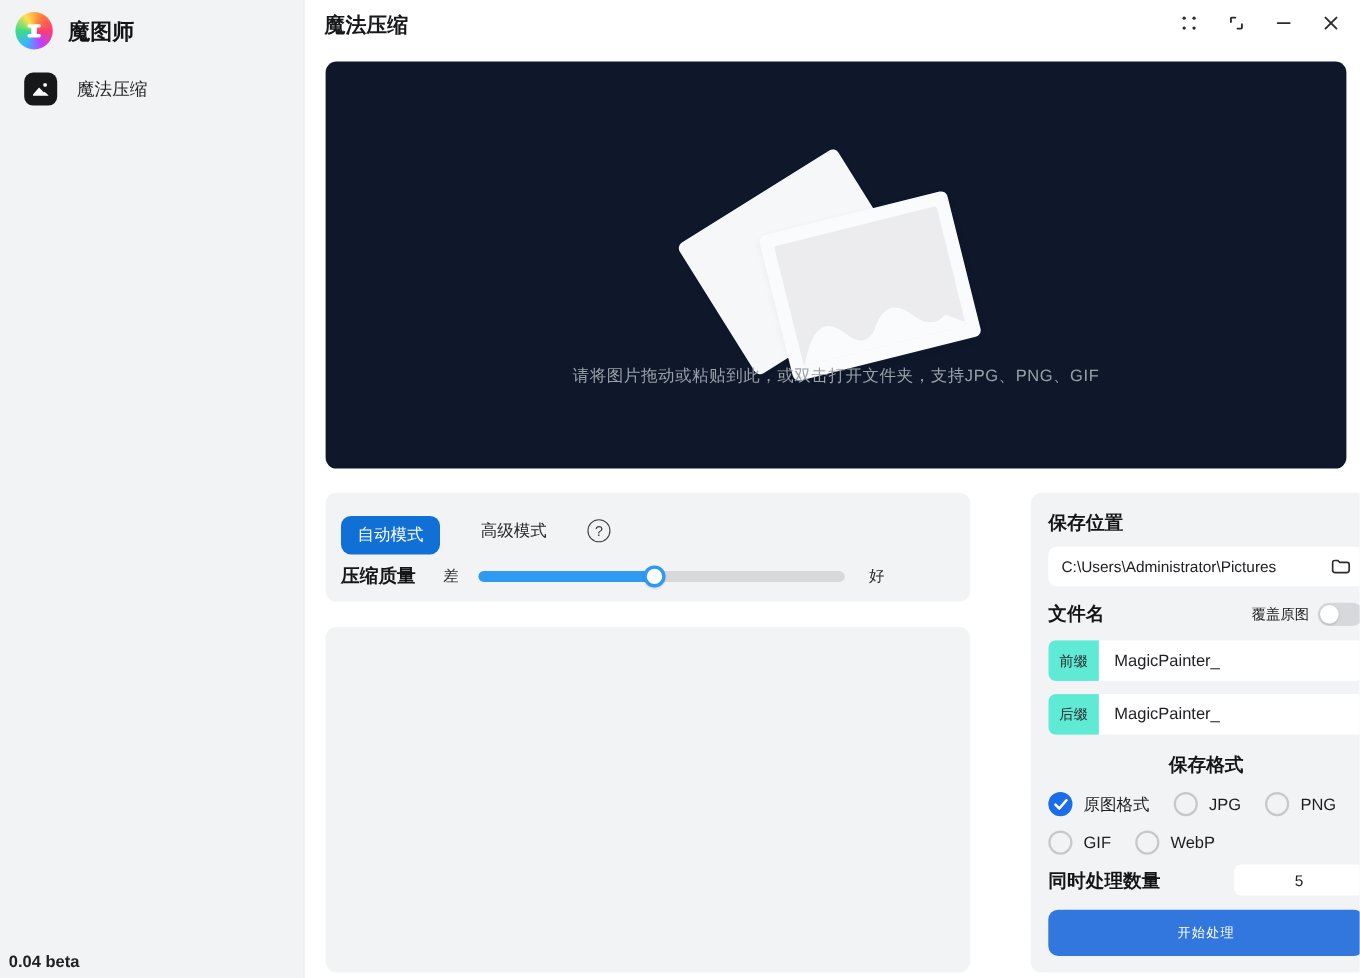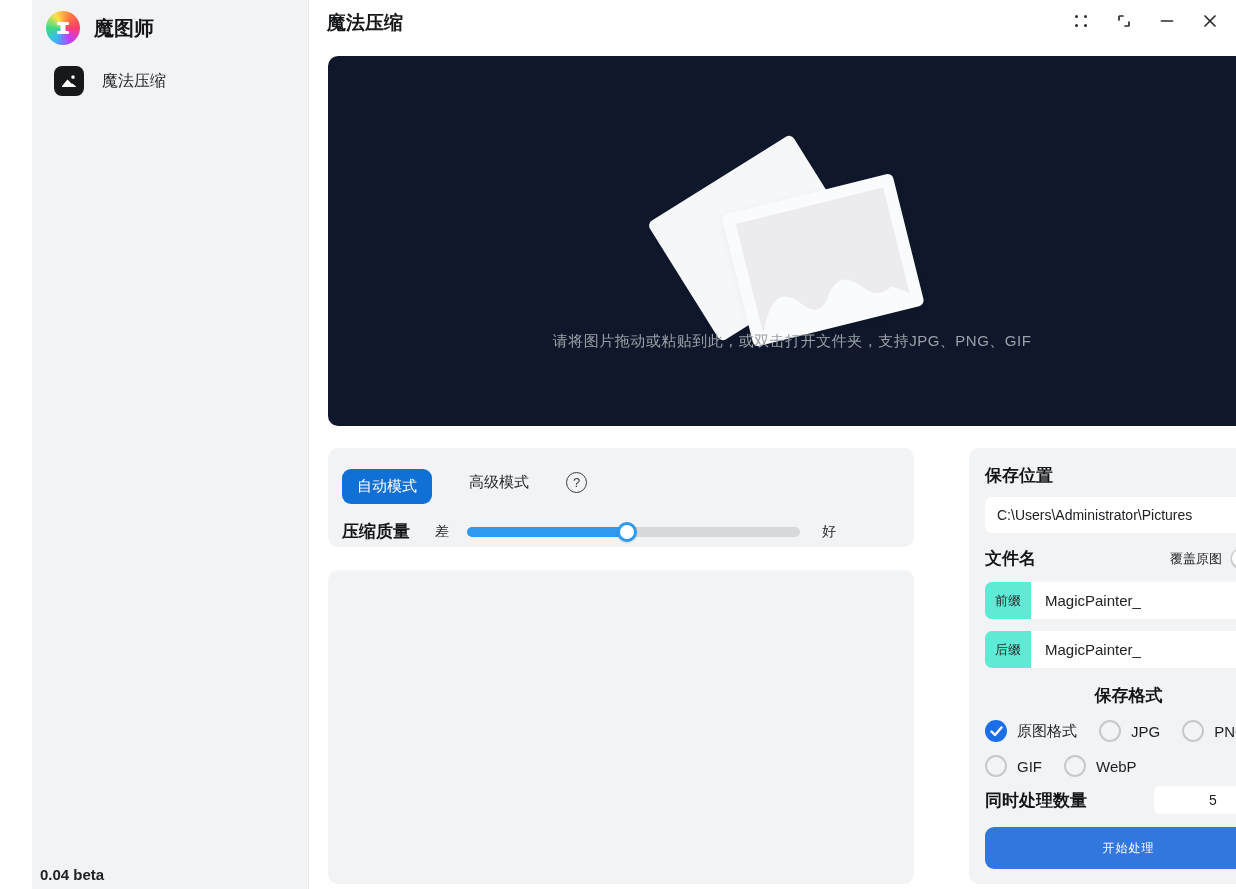--- a/index.html
+++ b/index.html
@@ -1,18 +1,18 @@
 <!DOCTYPE html>
 <html><head>
 <meta charset="utf-8">
 <style>
   * { margin:0; padding:0; box-sizing:border-box; }
   html,body { width:1236px; height:889px; overflow:hidden; }
   body { font-family:"Liberation Sans","DejaVu Sans",sans-serif; background:#fff; color:#1c1c1e; }
-  .window { position:relative; width:1236px; height:889px; display:flex;padding-left:32px; }
+  .window { position:relative; width:1236px; height:889px; display:flex; }
 
   
   .sidebar { position:relative; width:277px; height:100%; background:#f1f3f5; border-right:1px solid #e6e8ea; flex:none; }
   .sidebar-header { display:flex; align-items:center; gap:14px; padding:8px 0 0 14px; height:48px; }
   .logo { width:34px; height:34px; border-radius:50%; position:relative; flex:none;
           background:conic-gradient(from 210deg,#38b6ff,#3ddc84,#ffe14d,#ff7a3d,#ff3d6e,#c13dff,#38b6ff); }
   .logo svg { position:absolute; left:50%; top:50%; transform:translate(-50%,-50%); }
   .app-name { font-size:20px; font-weight:bold; color:#151517; }
   .sidebar-item { display:flex; align-items:center; gap:18px; margin:18px 0 0 22px; cursor:pointer; }
   .side-icon { width:30px; height:30px; background:#17181a; border-radius:8px; display:flex; align-items:center; justify-content:center; flex:none; }
@@ -41,21 +41,21 @@
   
   .panel { background:#f2f3f5; border-radius:10px; position:absolute; }
   .mode-panel { left:19px; top:448px; width:586px; height:99px; padding:13px 14px; }
   .empty-panel { left:19px; top:570px; width:586px; height:314px; }
 
   .tabs-row { display:flex; align-items:center; gap:22px; }
   .tab { font-size:15px; color:#26272a; padding:8px 15px; border-radius:9px; cursor:pointer; }
   .tab.active { background:#1170d6; color:#fff; font-weight:500;margin-top:8px; }
   .help-circle { width:21px; height:21px; border:1.6px solid #3c3d40; border-radius:50%; display:flex; align-items:center; justify-content:center; font-size:13px; color:#3c3d40; cursor:pointer; }
 
-  .quality-row { display:flex; align-items:center; margin-top:16px; }
+  .quality-row { display:flex; align-items:center; margin-top:8px; }
   .quality-label { font-size:17px; font-weight:bold; color:#151618; width:93px; flex:none; }
   .q-min { font-size:14px; color:#2a2b2d; width:32px; flex:none; }
   .slider { position:relative; width:333px; height:20px; flex:none; cursor:pointer; }
   .slider-track { position:absolute; top:5px; left:0; right:0; height:10px; background:#d7d8da; border-radius:5px; }
   .slider-fill { position:absolute; top:5px; left:0; height:10px; background:#2e9af0; border-radius:5px; }
   .slider-thumb { position:absolute; top:0; width:20px; height:20px; margin-left:-10px; background:#fff; border:3px solid #2e9af0; border-radius:50%; box-shadow:0 1px 2px rgba(0,0,0,0.15); }
   .q-max { font-size:14px; color:#2a2b2d; margin-left:22px; }
 
   
   .save-panel { left:660px; top:448px; width:319px; height:436px; padding:16px; }

